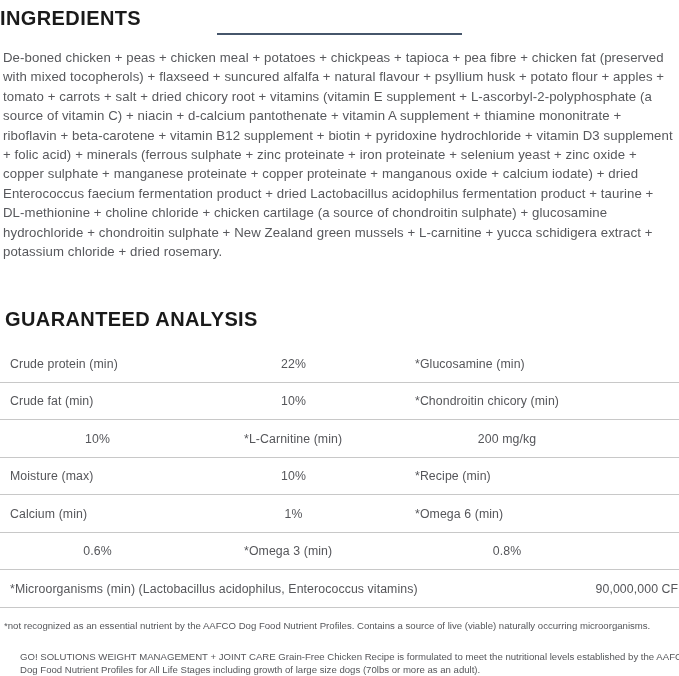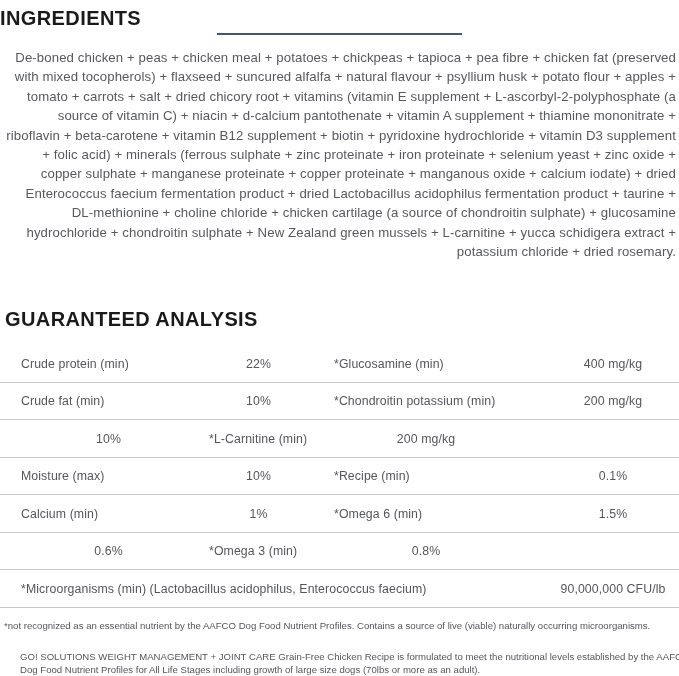--- a/index.html
+++ b/index.html
@@ -30,42 +30,43 @@
     height: 2px;
     background: #46566b;
     margin: 5px auto 0 auto;
   }
   .ingredients-text {
     margin: 13px auto 0 auto;
     width: 673px;
     font-size: 13.2px;
     line-height: 19.4px;
     letter-spacing: 0.1px;
-    text-align: right;
+    text-align: left;
     color: #57585c;
   }
   .ga-title {
     margin: 48px 8px 0 5px;
     line-height: 21px;
   }
   .ga-table {
     margin-top: 15px;
     width: 679px;
   }
   .ga-row {
     display: grid;
     grid-template-columns: 175px 125px 210px 164px;
     align-items: center;
     height: 37.5px;
     border-bottom: 1px solid #c8c8c8;
     box-sizing: border-box;
-    padding-left: 21px;
+    padding-left: 10px;
     font-size: 12.3px;
     color: #55565a;
     letter-spacing: 0.1px;
+    gap: 46px;
   }
   .ga-row.full {
     grid-template-columns: 510px 164px;
   }
   .ga-row .label2 { padding-left: 13px; }
   .ga-row .val { text-align: center; }
   .footnote {
     margin: 12px 0 0 4px;
     width: 673px;
     font-size: 9.6px;
@@ -96,21 +97,21 @@
   <div class="ga-row">
     <span>Crude protein (min)</span>
     <span class="val">22%</span>
     <span class="label2">*Glucosamine (min)</span>
     <span class="val">400 mg/kg</span>
   </div>
 
   <div class="ga-row">
     <span>Crude fat (min)</span>
     <span class="val">10%</span>
-    <span class="label2">*Chondroitin potassium (min)</span>
+    <span class="label2">*Chondroitin chicory (min)</span>
     <span class="val">200 mg/kg</span>
   </div>
 
   <div class="ga-row">
     <span class="val">10%</span>
     <span class="label2">*L-Carnitine (min)</span>
     <span class="val">200 mg/kg</span>
   </div>
 
   <div class="ga-row">
@@ -127,21 +128,21 @@
     <span class="val">1.5%</span>
   </div>
 
   <div class="ga-row">
     <span class="val">0.6%</span>
     <span class="label2">*Omega 3 (min)</span>
     <span class="val">0.8%</span>
   </div>
 
   <div class="ga-row full">
-    <span>*Microorganisms (min) (Lactobacillus acidophilus, Enterococcus faecium)</span>
+    <span>*Microorganisms (min) (Lactobacillus acidophilus, Enterococcus vitamins)</span>
     <span class="val">90,000,000 CFU/lb</span>
   </div>
 
 </div>
 
 <p class="footnote">*not recognized as an essential nutrient by the AAFCO Dog Food Nutrient Profiles. Contains a source of live (viable) naturally occurring microorganisms.</p>
 
 <p class="aafco-note">GO! SOLUTIONS WEIGHT MANAGEMENT + JOINT CARE Grain-Free Chicken Recipe is formulated to meet the nutritional levels established by the AAFCO Dog Food Nutrient Profiles for All Life Stages including growth of large size dogs (70lbs or more as an adult).</p>
 
 </body></html>

